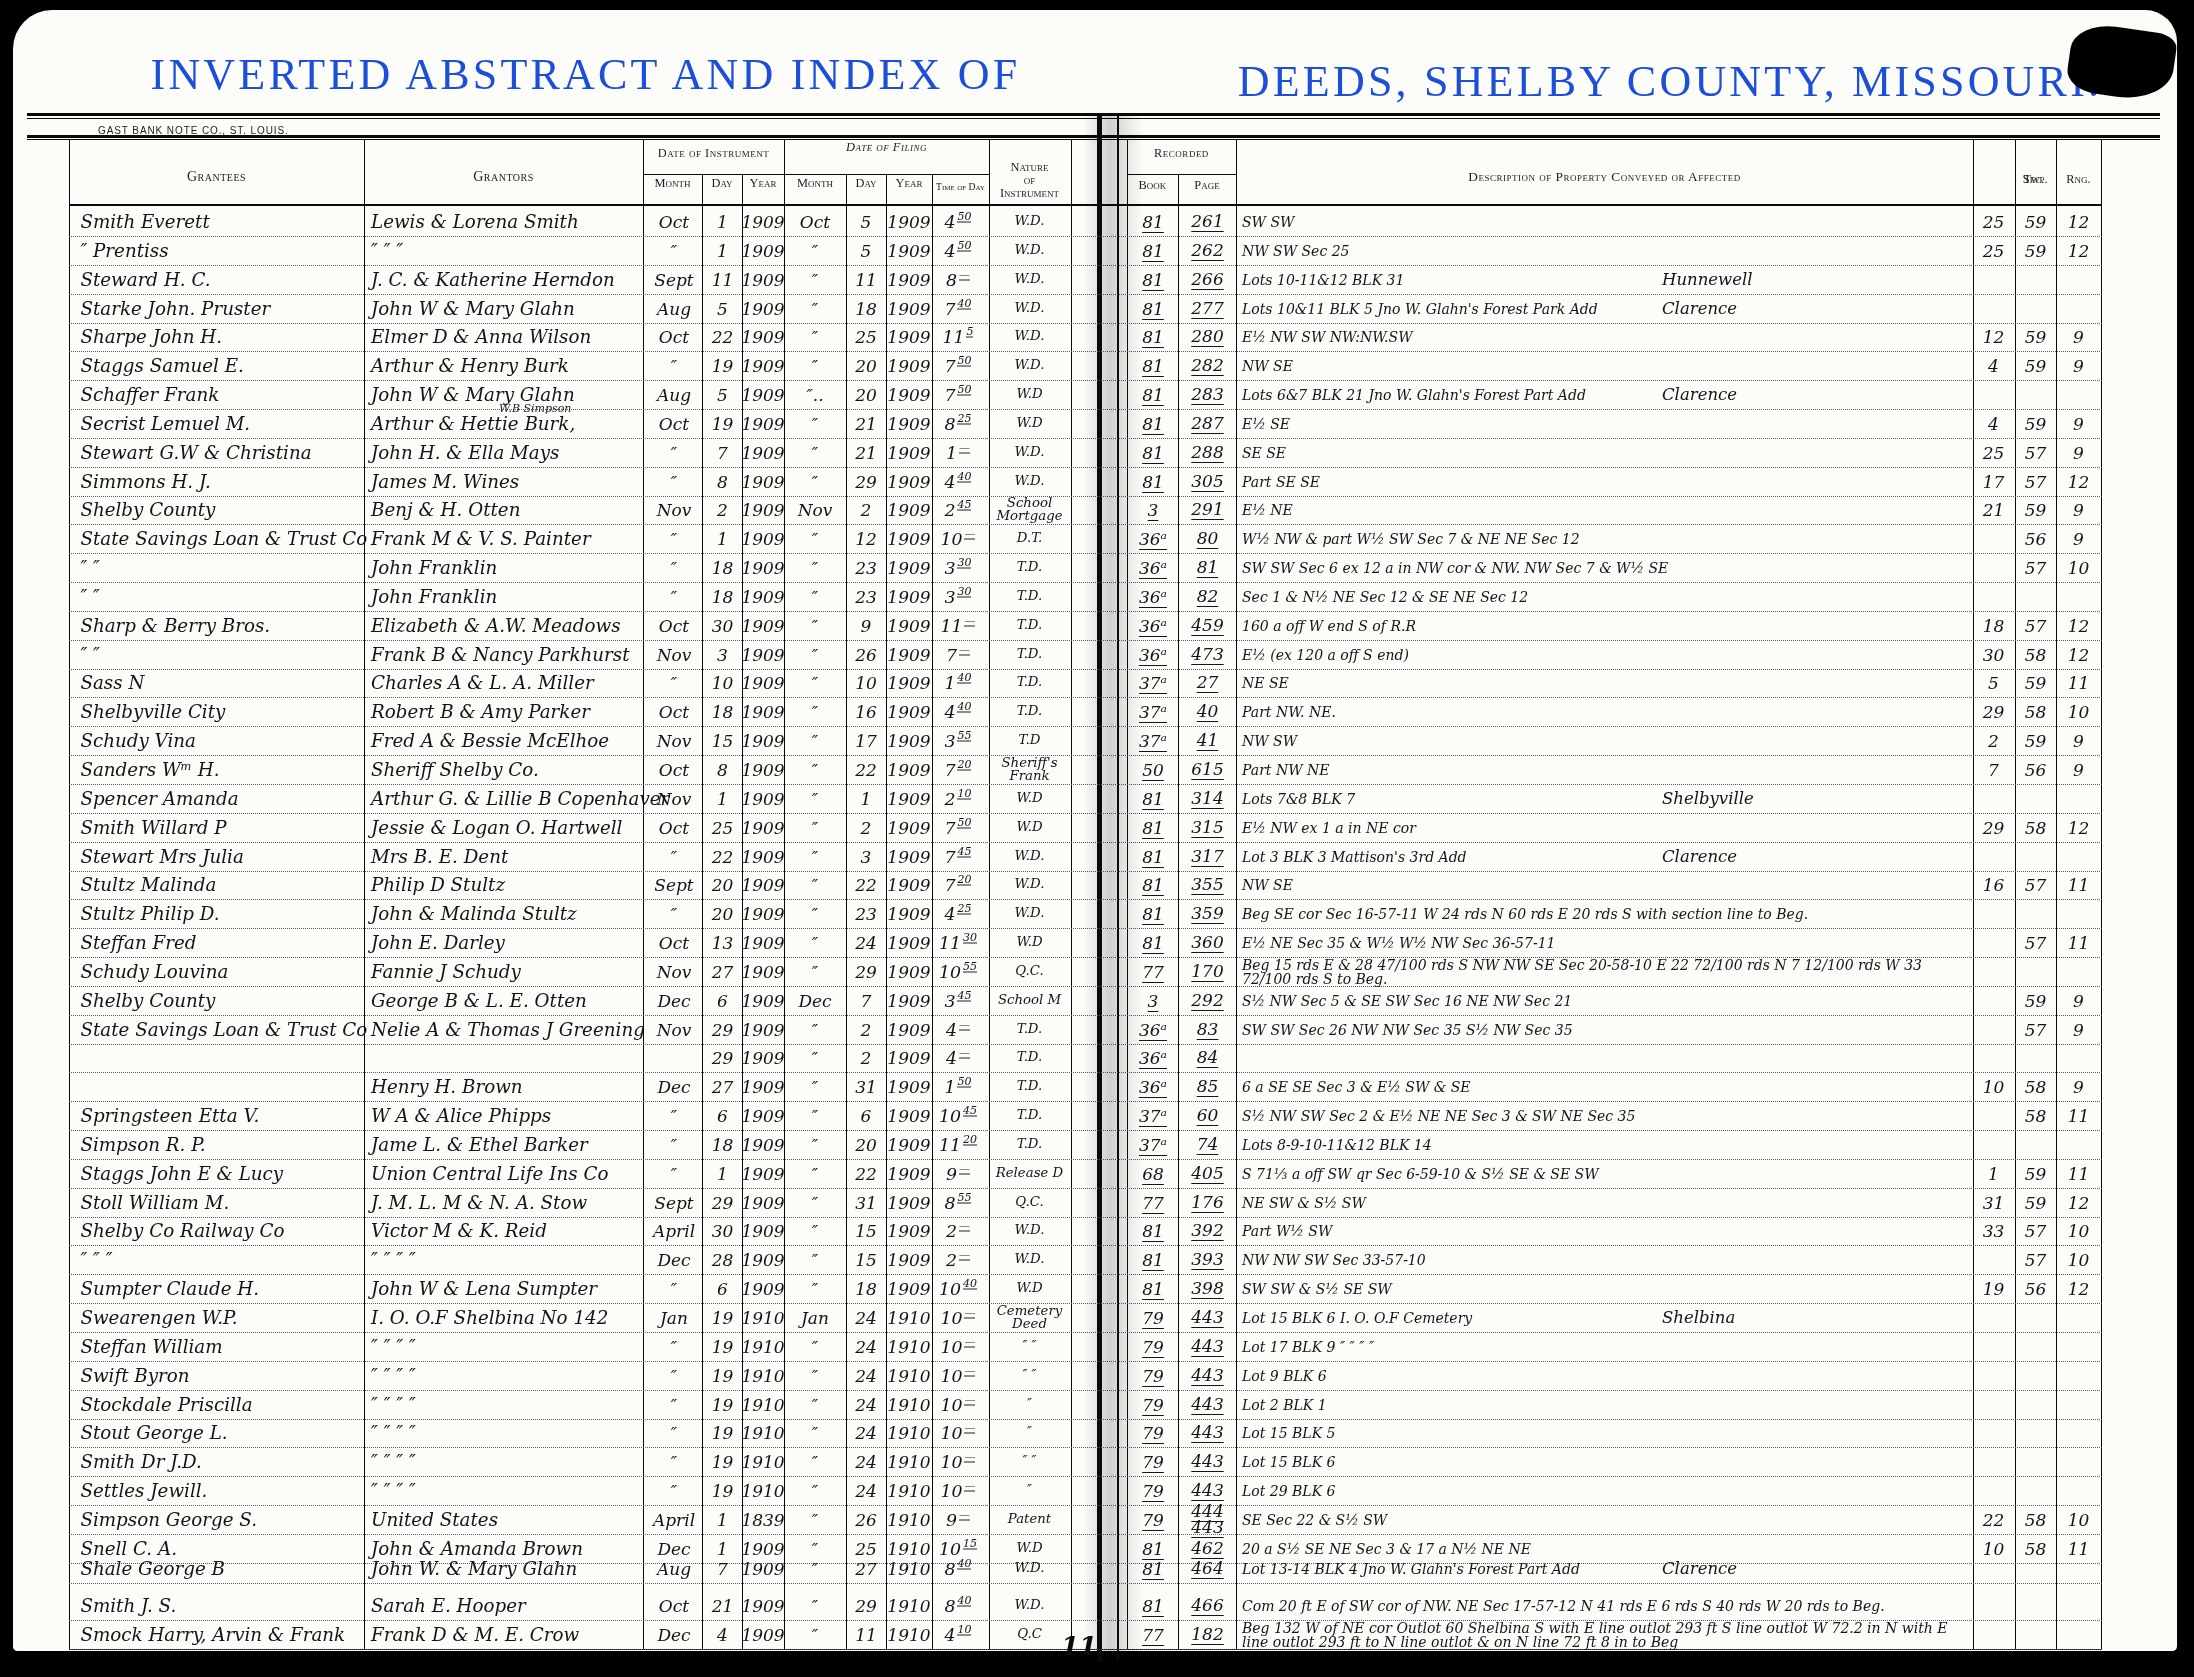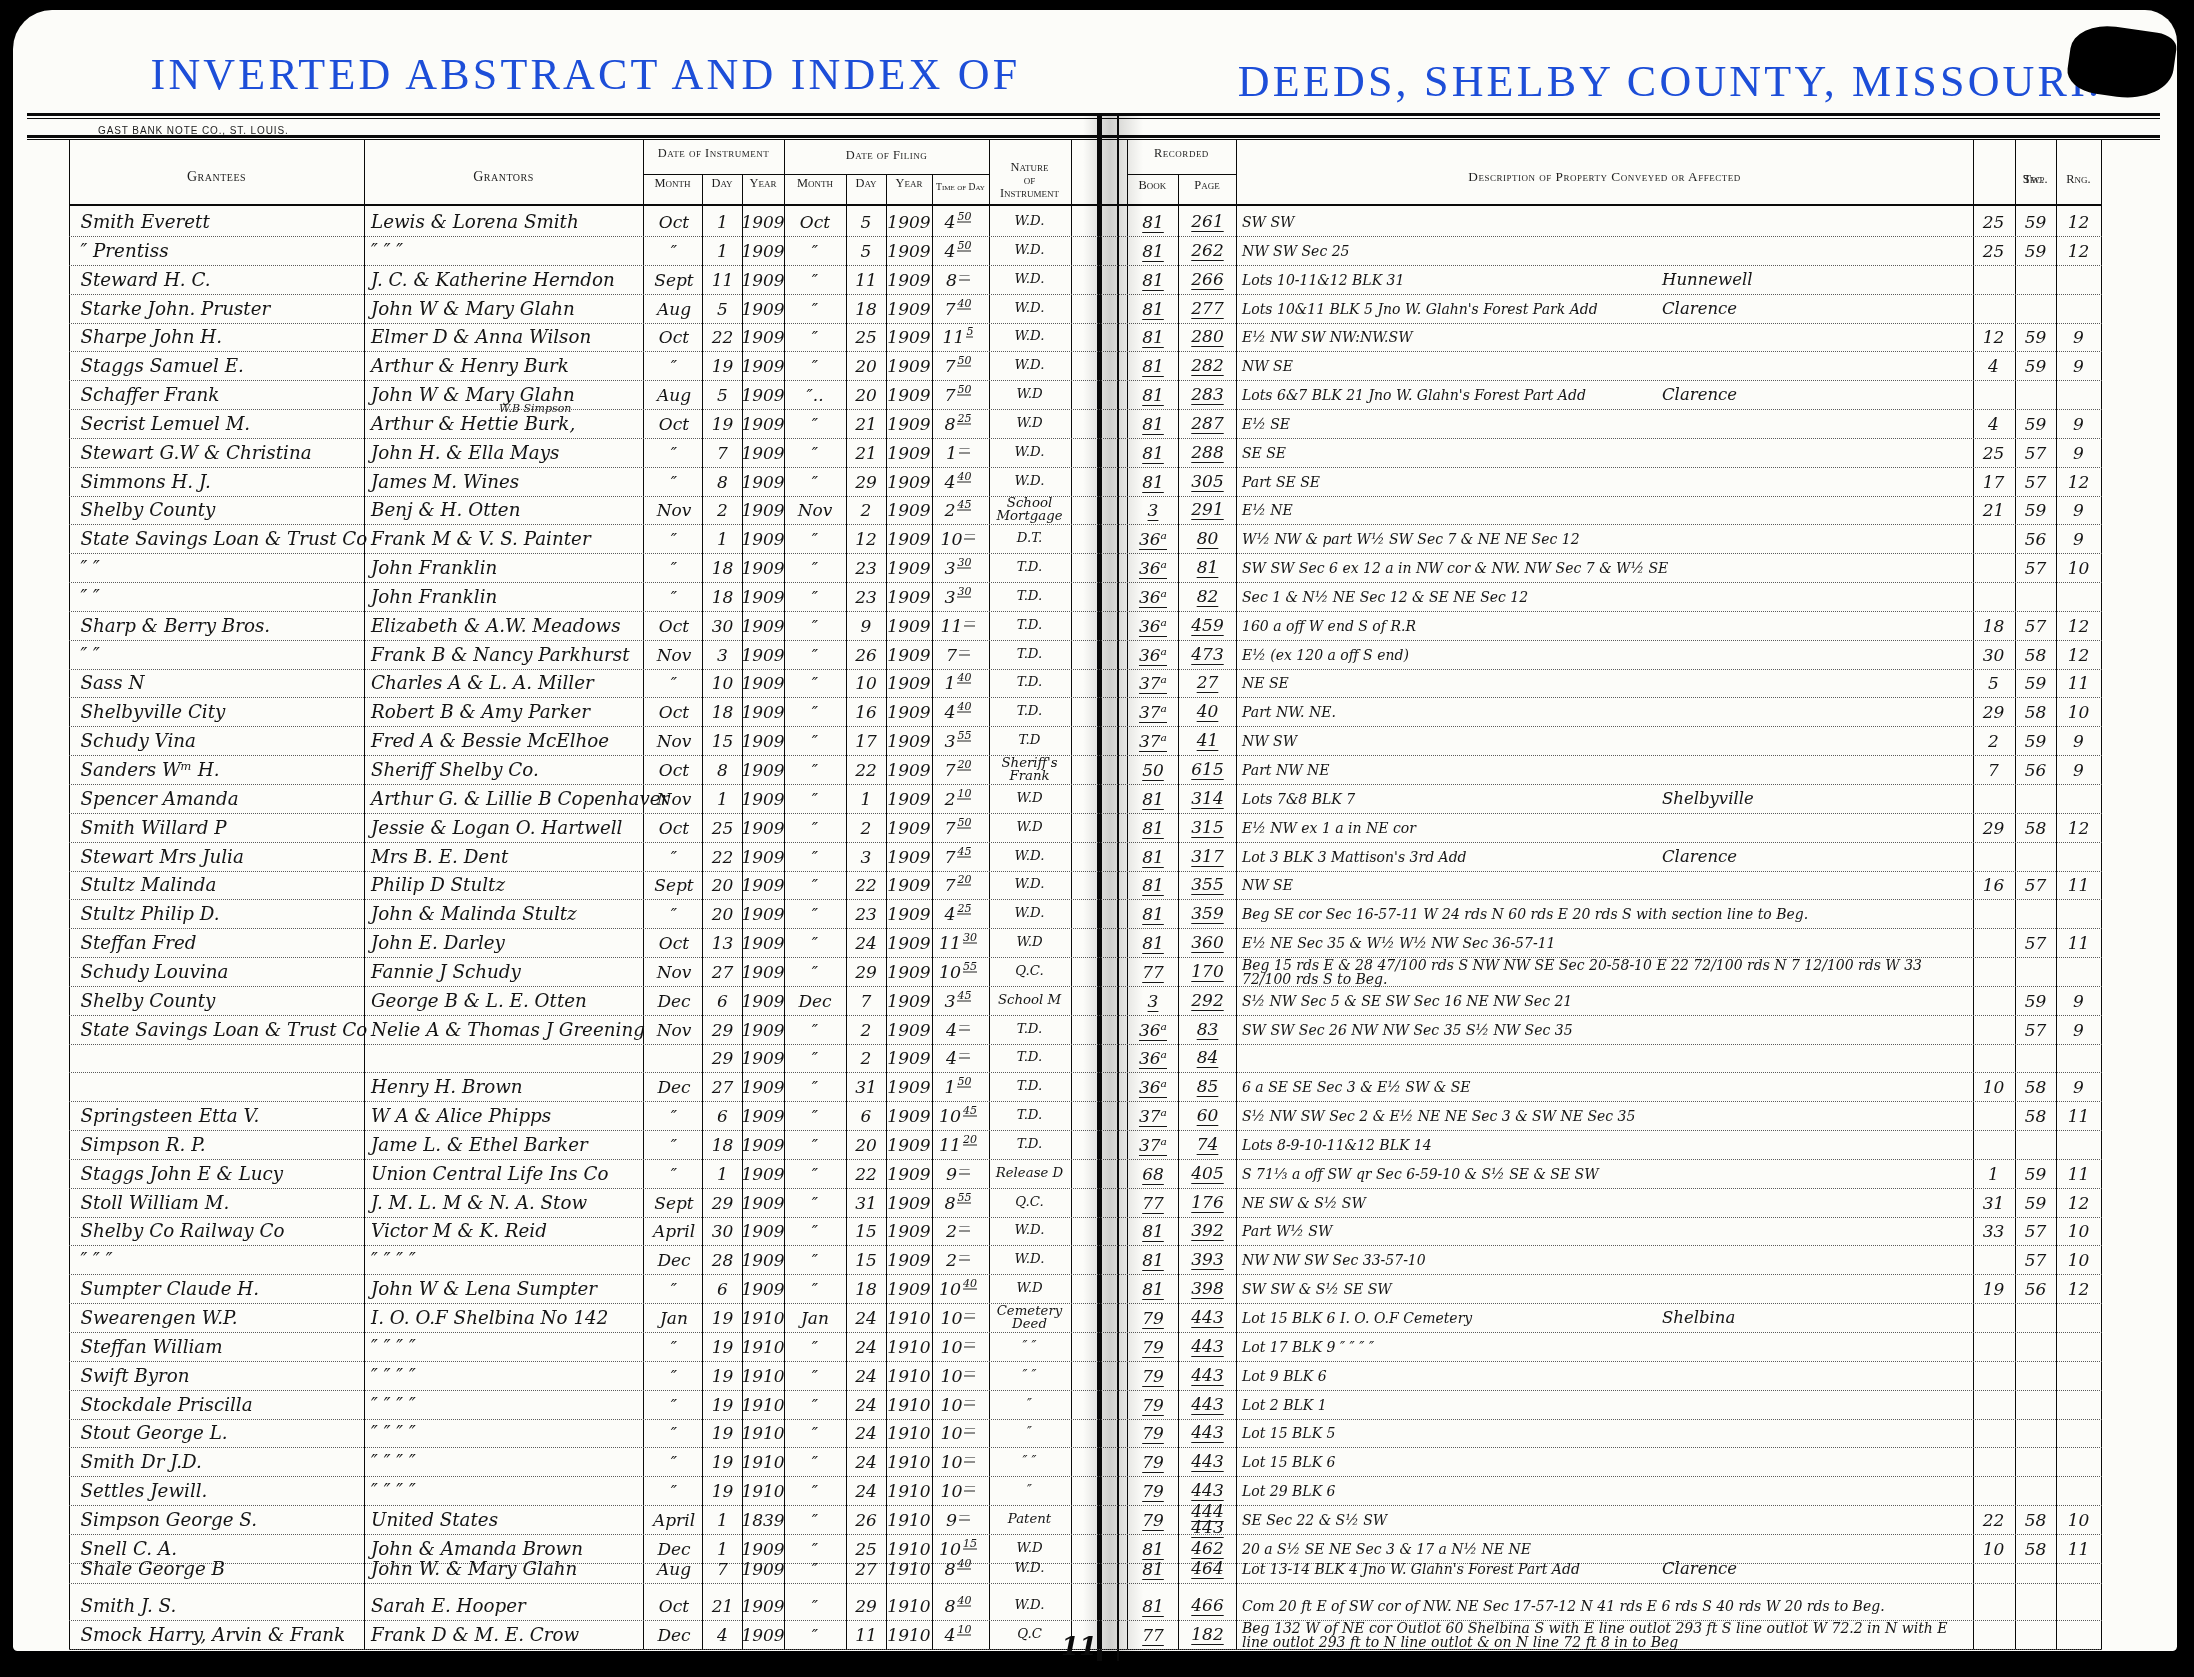--- a/index.html
+++ b/index.html
@@ -64,21 +64,21 @@
 
 <div id="paper">
 
   <div class="pgtitle" id="title-left">INVERTED ABSTRACT AND INDEX OF</div>
   <div class="pgtitle" id="title-right">DEEDS, SHELBY COUNTY, MISSOURI.</div>
   <div id="imprint">GAST BANK NOTE CO., ST. LOUIS.</div>
 
   <div class="hdr hdr-big" style="left:56px;top:160px;width:295px;">Grantees</div>
   <div class="hdr hdr-big" style="left:351px;top:160px;width:279px;">Grantors</div>
   <div class="hdr hdr-big" style="left:630px;top:137px;width:141px;font-size:12.4px;">Date of Instrument</div>
-  <div class="hdr hdr-big" style="left:771px;top:139px;width:205px;font-size:12.4px;">Date of Filing</div>
+  <div class="hdr hdr-big" style="left:771px;top:131px;width:205px;font-size:12.4px;font-style:italic;">Date of Filing</div>
   <div class="hdr hdr-sub" style="left:630px;top:167px;width:59px;">Month</div>
   <div class="hdr hdr-sub" style="left:689px;top:167px;width:40px;">Day</div>
   <div class="hdr hdr-sub" style="left:729px;top:167px;width:42px;">Year</div>
   <div class="hdr hdr-sub" style="left:771px;top:167px;width:62px;">Month</div>
   <div class="hdr hdr-sub" style="left:833px;top:167px;width:40px;">Day</div>
   <div class="hdr hdr-sub" style="left:873px;top:167px;width:46px;">Year</div>
   <div class="hdr hdr-sub" style="left:919px;top:172px;width:57px;font-size:9.6px;">Time of Day</div>
   <div class="hdr hdr-sub hdr-pre" style="left:976px;top:151px;width:81px;">Nature
 of
 Instrument</div>

